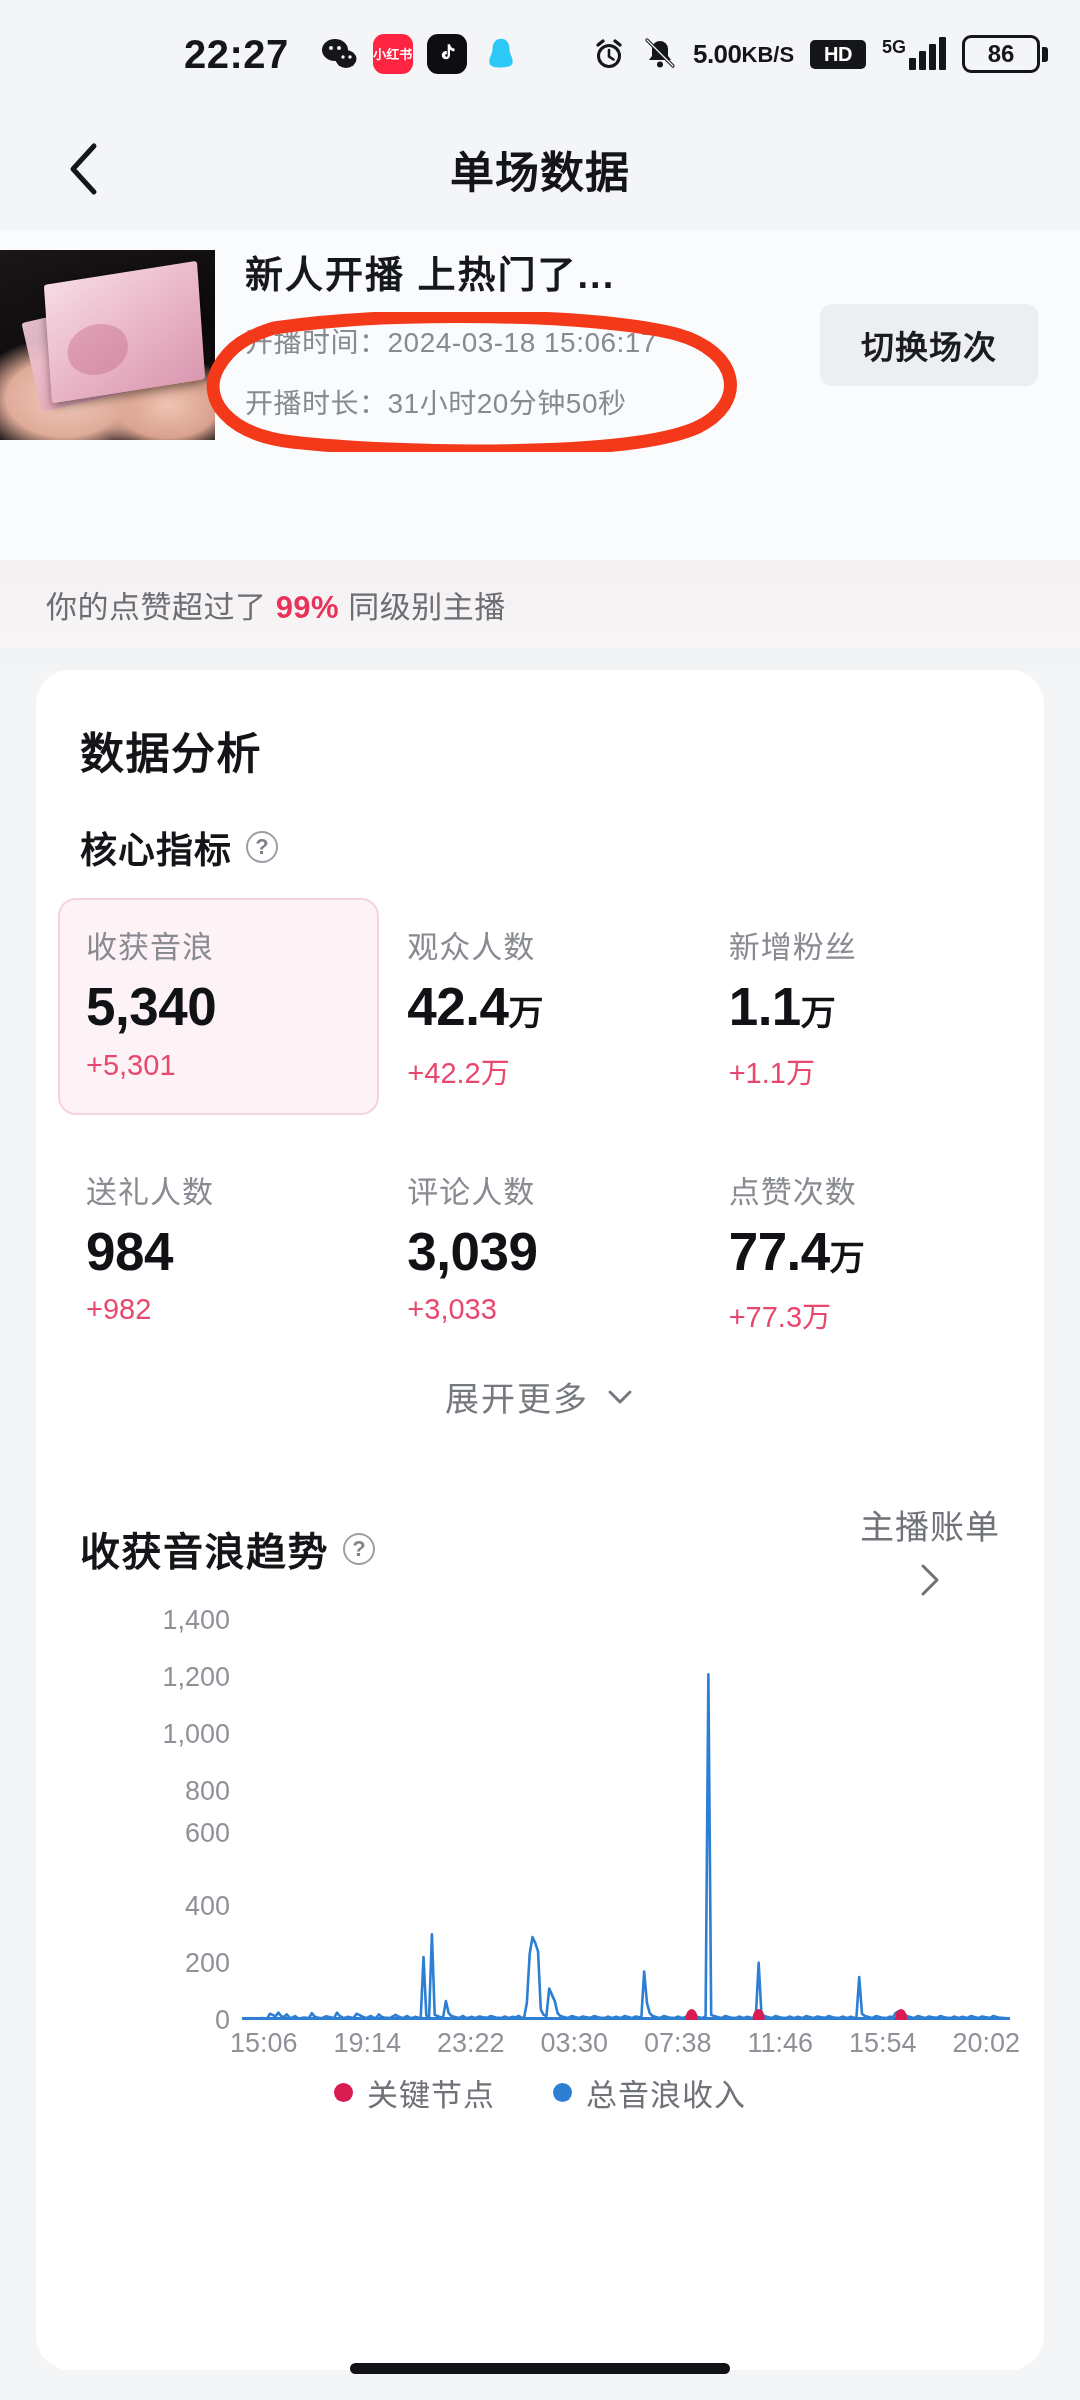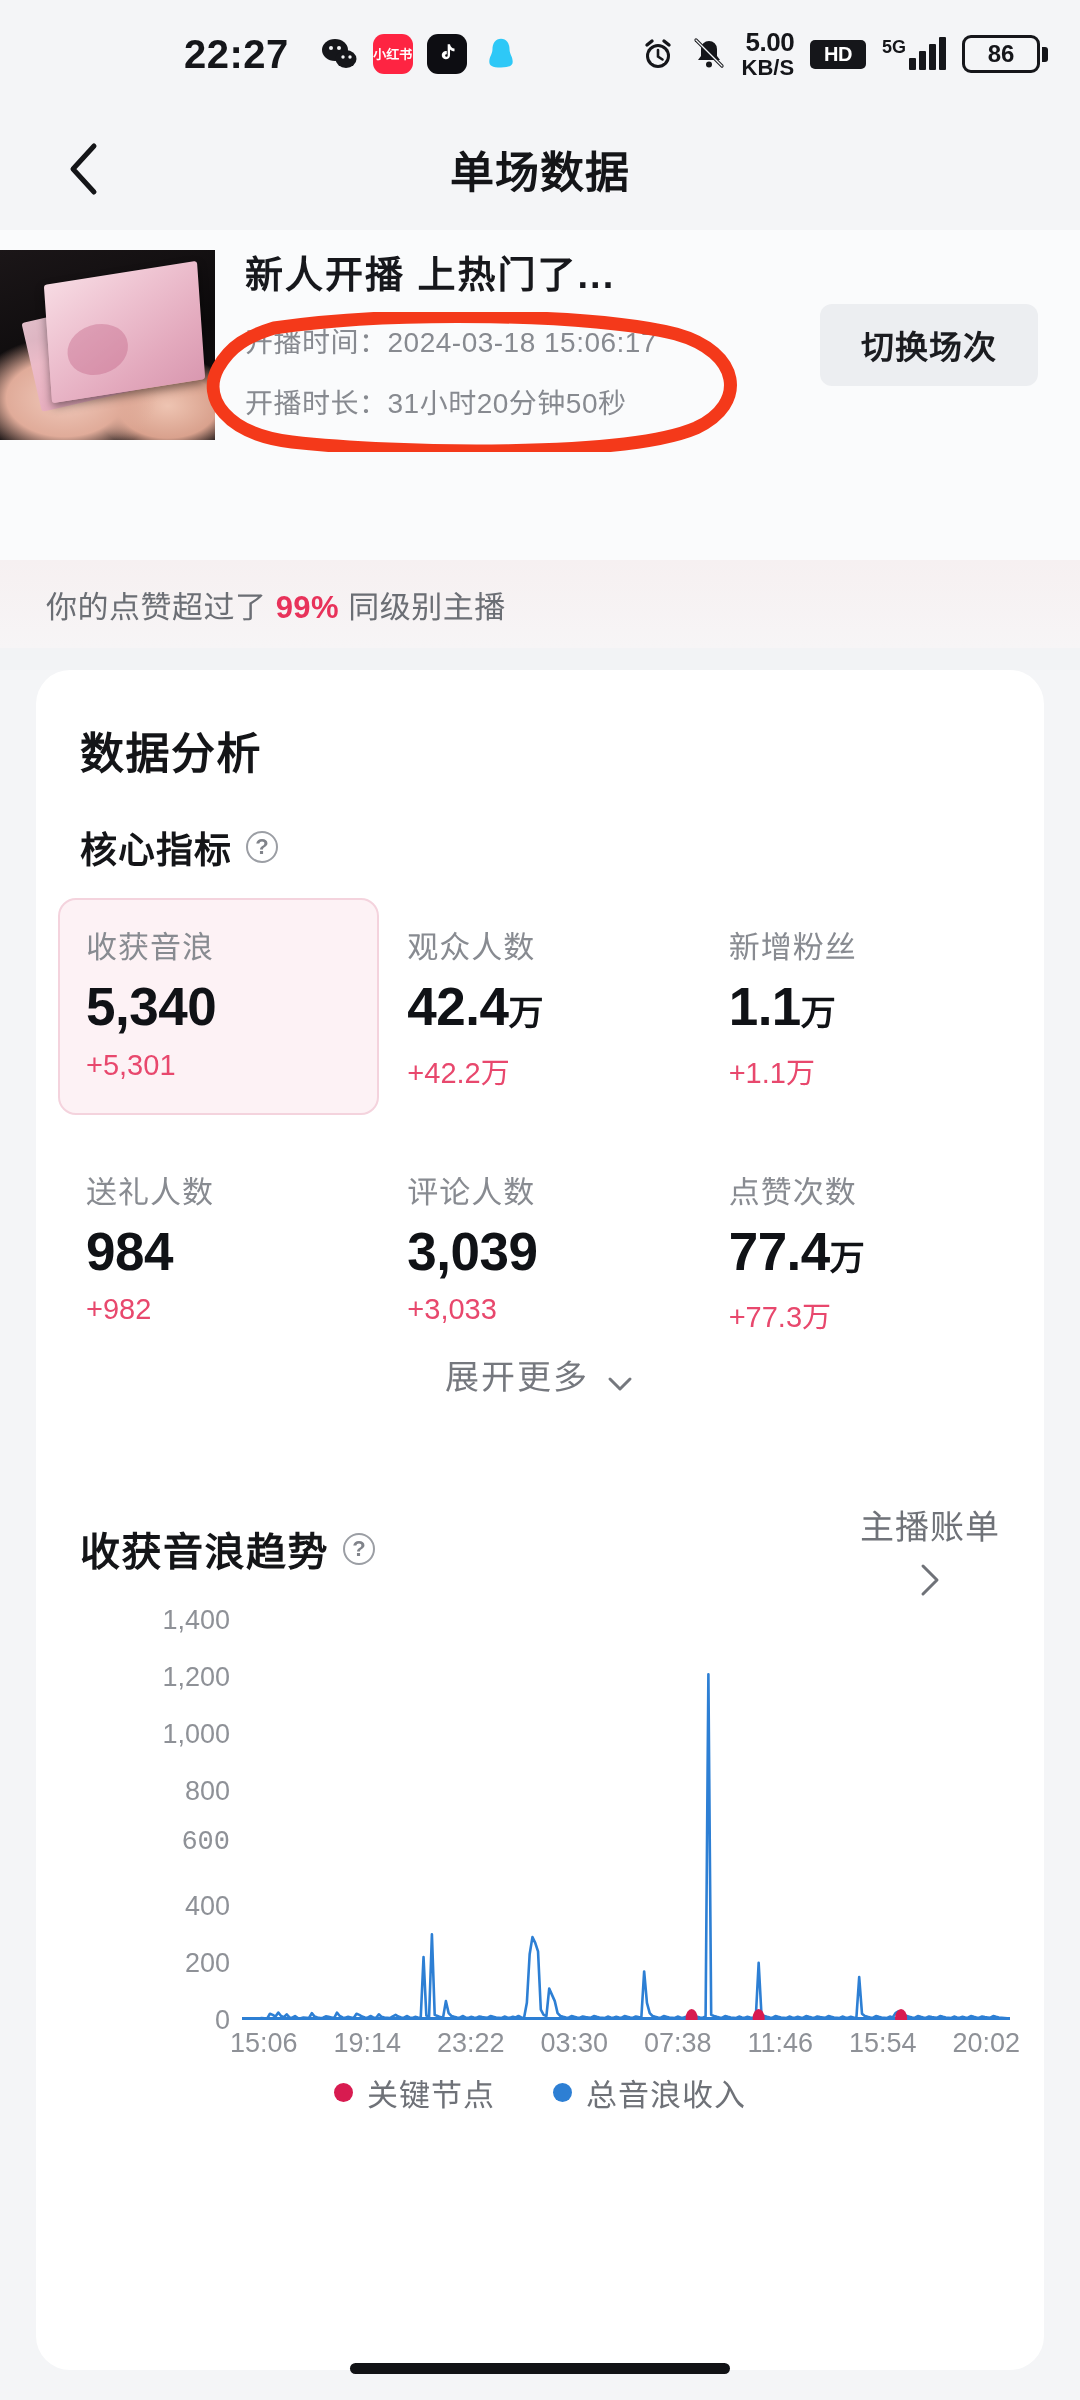--- a/index.html
+++ b/index.html
@@ -21,21 +21,21 @@
   .sb-appicons { display:flex; align-items:center; gap:14px; margin-left:14px; }
   .appicon { width:40px; height:40px; border-radius:11px; display:flex; align-items:center;
              justify-content:center; font-size:15px; font-weight:700; color:#fff; overflow:hidden;}
   .ic-wechat { background:transparent; position:relative; }
   .ic-wechat svg { width:40px; height:40px; }
   .ic-xhs { background:#fe2442; font-size:13px; line-height:1; }
   .ic-douyin { background:#0d0d12; }
   .ic-qq { background:transparent; }
 
   .sb-right { margin-left:auto; margin-right:44px; display:flex; align-items:center; gap:16px; }
-  .sb-net { display:flex; flex-direction:column; align-items:flex-end; line-height:1; color:#15161a; }
+  .sb-net { display:flex; flex-direction:row; align-items:center; line-height:1; color:#15161a; }
   .sb-net .kb-num { font-size:26px; font-weight:700; letter-spacing:-0.5px; }
   .sb-net .kb-unit { font-size:22px; font-weight:700; margin-top:2px; }
   .hd-badge { background:#15161a; color:#fff; font-size:20px; font-weight:700;
               padding:3px 14px; border-radius:5px; letter-spacing:-0.5px; }
   .sig-wrap { display:flex; align-items:flex-end; gap:3px; }
   .g5 { font-size:18px; font-weight:700; color:#15161a; align-self:flex-start; line-height:1; }
   .bars { display:flex; align-items:flex-end; gap:3px; height:32px; }
   .bars i { display:block; width:7px; background:#15161a; border-radius:1px; }
   .battery { display:flex; align-items:center; }
   .bat-body { width:78px; height:38px; border:3px solid #15161a; border-radius:9px;
@@ -114,22 +114,22 @@
   .metrics { position:absolute; left:22px; top:228px; width:964px;
              display:grid; grid-template-columns:repeat(3,1fr); row-gap:28px; }
   .metric { padding:22px 26px; border-radius:18px; border:2px solid transparent; }
   .metric.hl { background:#fdf2f5; border-color:#f4d3dd; }
   .m-label { font-size:31px; color:#888b91; letter-spacing:1px; }
   .m-value { font-size:53px; font-weight:700; color:#101216; margin-top:12px;
              letter-spacing:-0.5px; line-height:1.05; }
   .m-value .unit { font-size:35px; font-weight:700; }
   .m-delta { font-size:29px; color:#e8486d; margin-top:14px; }
 
-  .expand { position:absolute; left:0; top:680px; width:1008px;
-            display:flex; align-items:flex-end; justify-content:center; gap:16px; }
+  .expand { position:absolute; left:0; top:702px; width:1008px;
+            display:flex; align-items:center; justify-content:center; gap:16px; }
   .expand .txt { font-size:34px; color:#75787e; letter-spacing:2px; }
   .chev-d { width:30px; height:30px; }
 
   
   .trend-head { position:absolute; left:44px; top:830px; width:920px;
                 display:flex; align-items:center; }
   .trend-head .t-left { display:flex; align-items:center; gap:14px; }
   .trend-head .t-title { font-size:40px; font-weight:700; color:#141518; letter-spacing:1.5px; }
   .bill-link { margin-left:auto; display:flex; align-items:center; gap:14px;flex-direction:column; }
   .bill-link .txt { font-size:34px; color:#6f7278; letter-spacing:1px; }
@@ -323,21 +323,21 @@
         </svg>
       </div>
     </div>
 
     <div class="chart">
       <div class="yaxis" id="yaxis">
           <div class="ytick" style="top: 0px;">1,400</div>
           <div class="ytick" style="top: 57.1429px;">1,200</div>
           <div class="ytick" style="top: 114.286px;">1,000</div>
           <div class="ytick" style="top: 171.429px;">800</div>
-          <div class="ytick" style="top: 222px; font-family: Liberation Mono, monospace;">600</div>
+          <div class="ytick" style="top: 213px;">600</div>
           <div class="ytick" style="top: 285.714px;">400</div>
           <div class="ytick" style="top: 342.857px;">200</div>
           <div class="ytick" style="top: 400px;">0</div>
         </div>
       <div class="plot">
         <svg id="plotsvg" viewBox="0 0 768 400" preserveAspectRatio="none">
             <path d="M0.00 398.86 L2.79 398.57 L5.59 398.29 L8.38 398.57 L11.17 398.86 L13.96 398.29 L16.76 398.57 L19.55 398.00 L22.34 398.29 L25.13 398.57 L27.93 393.71 L30.72 394.86 L33.51 396.57 L36.31 392.57 L39.10 396.00 L41.89 397.14 L44.68 394.29 L47.48 397.43 L50.27 397.71 L53.06 396.00 L55.85 398.00 L58.65 398.29 L61.44 397.43 L64.23 397.71 L67.03 398.00 L69.82 393.14 L72.61 396.57 L75.40 397.43 L78.20 398.00 L80.99 397.71 L83.78 396.29 L86.57 396.86 L89.37 397.43 L92.16 398.00 L94.95 392.57 L97.75 396.00 L100.54 397.43 L103.33 397.71 L106.12 396.86 L108.92 397.43 L111.71 398.00 L114.50 393.71 L117.29 394.86 L120.09 396.57 L122.88 397.43 L125.67 397.71 L128.47 396.00 L131.26 397.43 L134.05 398.00 L136.84 394.29 L139.64 396.86 L142.43 397.43 L145.22 397.71 L148.01 398.00 L150.81 396.29 L153.60 394.86 L156.39 396.57 L159.19 397.43 L161.98 397.71 L164.77 396.00 L167.56 397.43 L170.36 398.00 L173.15 396.86 L175.94 397.43 L178.73 397.71 L181.53 337.14 L184.32 395.43 L187.11 396.57 L189.91 314.29 L192.70 394.86 L195.49 396.00 L198.28 397.14 L201.08 397.43 L203.87 381.14 L206.66 393.14 L209.45 396.00 L212.25 396.86 L215.04 397.43 L217.83 397.71 L220.63 396.00 L223.42 397.43 L226.21 398.00 L229.00 396.86 L231.80 397.43 L234.59 397.71 L237.38 396.57 L240.17 397.14 L242.97 397.43 L245.76 397.71 L248.55 396.00 L251.35 396.86 L254.14 397.43 L256.93 397.71 L259.72 398.00 L262.52 396.57 L265.31 397.43 L268.10 397.71 L270.89 396.86 L273.69 397.43 L276.48 396.00 L279.27 397.43 L282.07 397.71 L284.86 382.86 L287.65 334.29 L290.44 317.14 L293.24 322.86 L296.03 331.43 L298.82 389.71 L301.61 394.86 L304.41 396.00 L307.20 368.57 L309.99 374.86 L312.79 381.14 L315.58 393.14 L318.37 396.00 L321.16 396.86 L323.96 397.43 L326.75 397.71 L329.54 396.00 L332.33 396.86 L335.13 397.43 L337.92 397.71 L340.71 396.57 L343.51 397.14 L346.30 397.43 L349.09 397.71 L351.88 396.00 L354.68 396.86 L357.47 397.43 L360.26 397.71 L363.05 398.00 L365.85 396.57 L368.64 397.43 L371.43 397.71 L374.23 396.86 L377.02 397.43 L379.81 397.71 L382.60 396.00 L385.40 396.86 L388.19 397.43 L390.98 397.71 L393.77 396.57 L396.57 397.14 L399.36 397.43 L402.15 351.43 L404.95 382.86 L407.74 393.14 L410.53 396.00 L413.32 396.86 L416.12 397.43 L418.91 397.71 L421.70 396.00 L424.49 396.86 L427.29 397.43 L430.08 397.71 L432.87 398.00 L435.67 396.57 L438.46 397.43 L441.25 397.71 L444.04 396.86 L446.84 397.43 L449.63 397.71 L452.42 396.00 L455.21 396.86 L458.01 397.43 L460.80 397.71 L463.59 396.57 L466.39 54.29 L469.18 394.86 L471.97 396.00 L474.76 396.86 L477.56 397.43 L480.35 397.71 L483.14 396.00 L485.93 396.86 L488.73 397.43 L491.52 397.71 L494.31 398.00 L497.11 396.57 L499.90 397.43 L502.69 397.71 L505.48 396.86 L508.28 397.43 L511.07 397.71 L513.86 396.00 L516.65 342.86 L519.45 394.29 L522.24 396.00 L525.03 396.86 L527.83 397.43 L530.62 397.71 L533.41 396.00 L536.20 396.86 L539.00 397.43 L541.79 397.71 L544.58 398.00 L547.37 396.57 L550.17 397.43 L552.96 397.71 L555.75 396.86 L558.55 397.43 L561.34 397.71 L564.13 396.00 L566.92 396.86 L569.72 397.43 L572.51 397.71 L575.30 396.57 L578.09 397.14 L580.89 397.43 L583.68 397.71 L586.47 396.00 L589.27 396.86 L592.06 397.43 L594.85 397.71 L597.64 398.00 L600.44 396.57 L603.23 397.43 L606.02 397.71 L608.81 396.86 L611.61 397.43 L614.40 397.71 L617.19 357.14 L619.99 393.71 L622.78 396.00 L625.57 396.86 L628.36 397.43 L631.16 397.71 L633.95 396.00 L636.74 396.86 L639.53 397.43 L642.33 397.71 L645.12 398.00 L647.91 396.57 L650.71 397.43 L653.50 393.14 L656.29 391.43 L659.08 392.57 L661.88 394.29 L664.67 396.00 L667.46 396.86 L670.25 397.43 L673.05 397.71 L675.84 396.00 L678.63 396.86 L681.43 397.43 L684.22 397.71 L687.01 396.57 L689.80 397.14 L692.60 397.43 L695.39 397.71 L698.18 396.00 L700.97 396.86 L703.77 397.43 L706.56 397.71 L709.35 398.00 L712.15 396.57 L714.94 397.43 L717.73 397.71 L720.52 396.86 L723.32 397.43 L726.11 397.71 L728.90 396.00 L731.69 396.86 L734.49 397.43 L737.28 397.71 L740.07 396.57 L742.87 397.14 L745.66 397.43 L748.45 397.71 L751.24 396.00 L754.04 396.86 L756.83 397.43 L759.62 397.71 L762.41 398.00 L765.21 398.29 L768.00 398.57" fill="none" stroke="#2d7fd4" stroke-width="2.6" vector-effect="non-scaling-stroke" stroke-linejoin="round"></path>
             <line x1="0" y1="398.5" x2="768" y2="398.5" stroke="#2d7fd4" stroke-width="3" vector-effect="non-scaling-stroke"></line>
             <ellipse cx="449.63" cy="398.00" rx="6" ry="9" fill="#d81b50"></ellipse>
             <ellipse cx="516.65" cy="398.00" rx="6" ry="9" fill="#d81b50"></ellipse>

